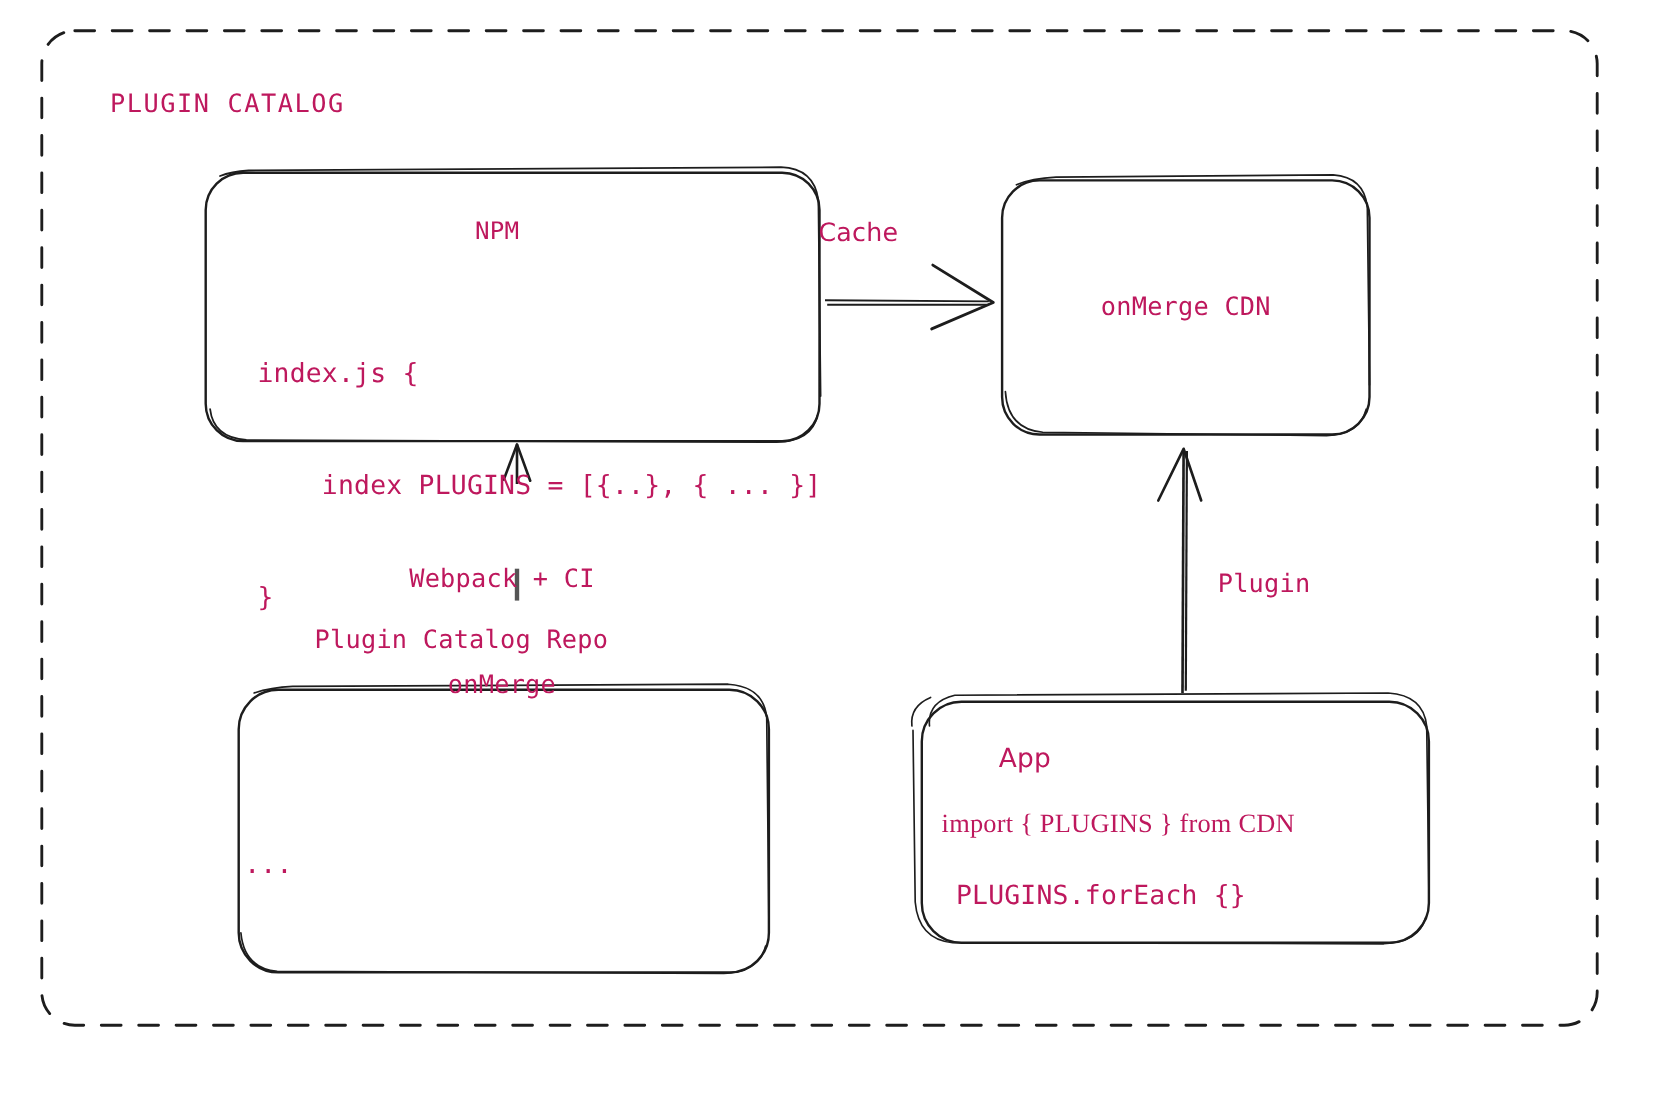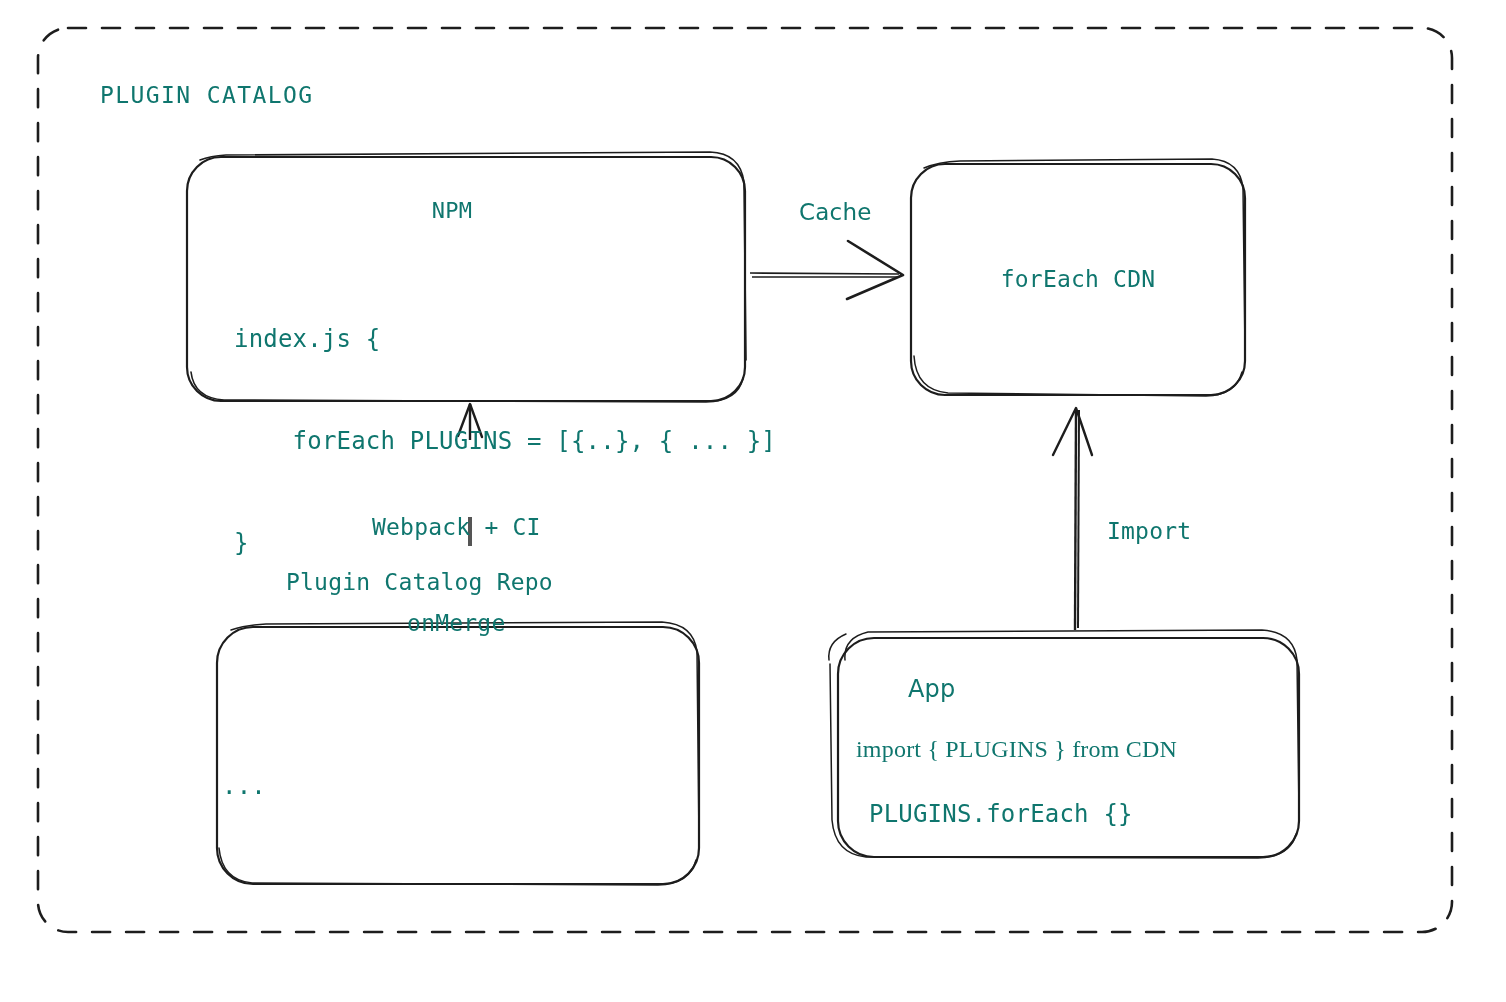--- a/index.html
+++ b/index.html
@@ -31,21 +31,21 @@
     width: 1506px;
     height: 1002px;
     pointer-events: none;
   }
 
   
   .txt {
     position: absolute;
     white-space: pre;
     font-family: "DejaVu Sans Mono", monospace;
-    color: #0f766e;
+    color: #be185d;
     letter-spacing: 0.2px;
   }
 
   .group-title {
     left: 100px;
     top: 82px;
     font-size: 23px;
     letter-spacing: 1.4px;
   }
 
@@ -105,21 +105,21 @@
     font-family: Liberation Serif, serif;
   }
 
   #app-line2 {
     left: 869px;
     top: 800px;
     font-size: 24px;
   }
 
   #cache-label {
-    left: 799px;
+    left: 744px;
     top: 199px;
     font-size: 23px;
     font-family: "DejaVu Sans", sans-serif;
   }
 
   #webpack-label {
     left: 372px;
     top: 447px;
     font-size: 23px;
     text-align: center;
@@ -184,40 +184,40 @@
       <path d="M 1053 455 L 1076 408 L 1092 455" fill="none" stroke="#1d1d1d" stroke-width="2.4" stroke-linecap="round" stroke-linejoin="round"></path>
     </g>
   </svg>
 
   <div class="txt group-title">PLUGIN CATALOG</div>
 
   <div class="txt box-title-centered" id="npm-title">NPM</div>
 
   <div class="txt code-block" id="npm-code">
     <div>index.js {</div>
-    <div>    forEach PLUGINS = [{..}, { ... }]</div>
+    <div>    index PLUGINS = [{..}, { ... }]</div>
     <div>}</div>
   </div>
 
-  <div class="txt box-title-centered" id="cdn-title">forEach CDN</div>
+  <div class="txt box-title-centered" id="cdn-title">onMerge CDN</div>
 
   <div class="txt" id="cache-label">Cache</div>
 
   <div class="txt" id="webpack-label">
     <div>Webpack + CI</div>
     <div>onMerge</div>
   </div>
 
   <div class="txt" id="repo-label">Plugin Catalog Repo</div>
 
   <div class="txt" id="repo-code">
     <div>...</div>
   </div>
 
   <div class="txt" id="app-label">App</div>
 
   <div class="txt" id="app-line1">import { PLUGINS } from CDN</div>
 
   <div class="txt" id="app-line2">PLUGINS.forEach {}</div>
 
-  <div class="txt" id="import-label">Import</div>
+  <div class="txt" id="import-label">Plugin</div>
 
 </div>
 
 </body></html>

